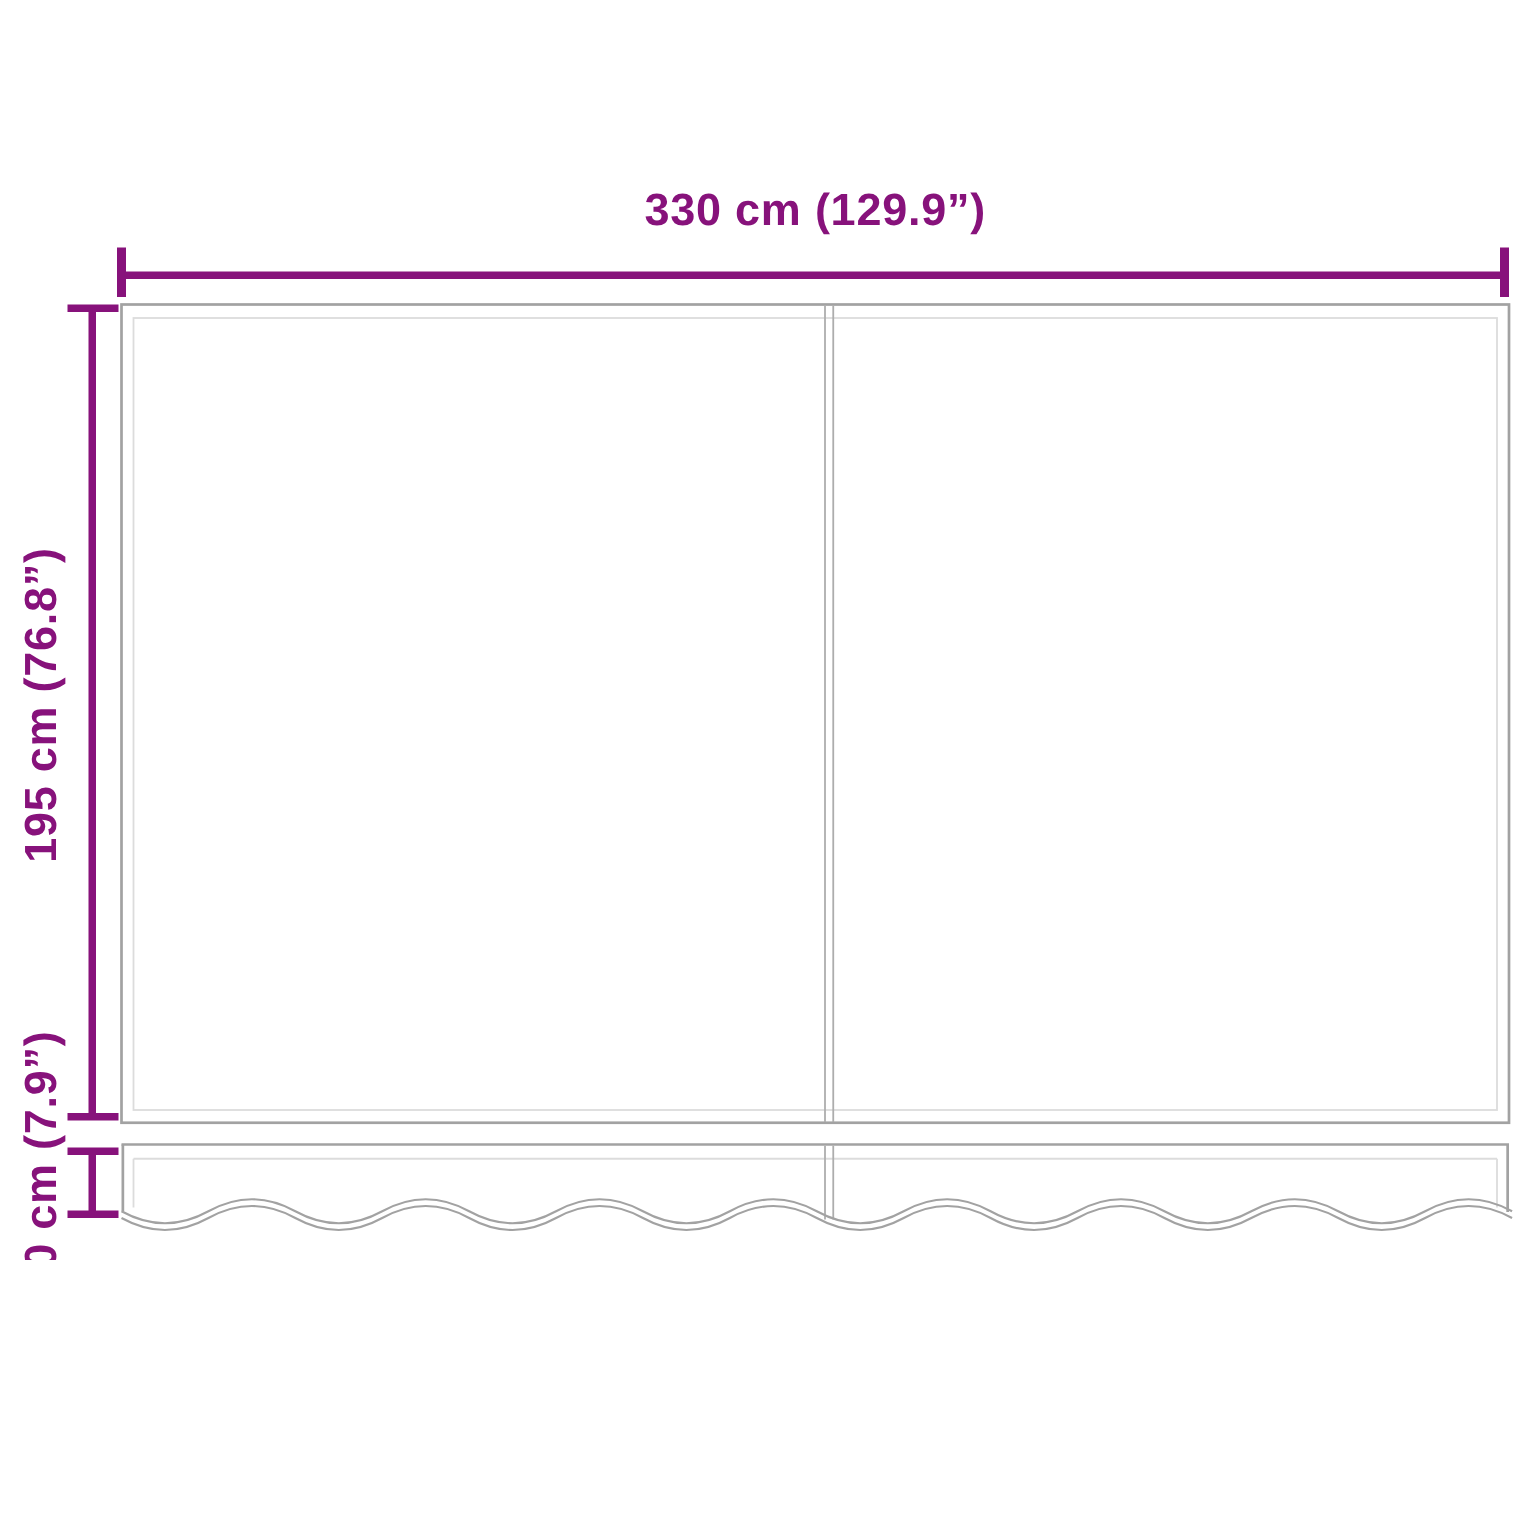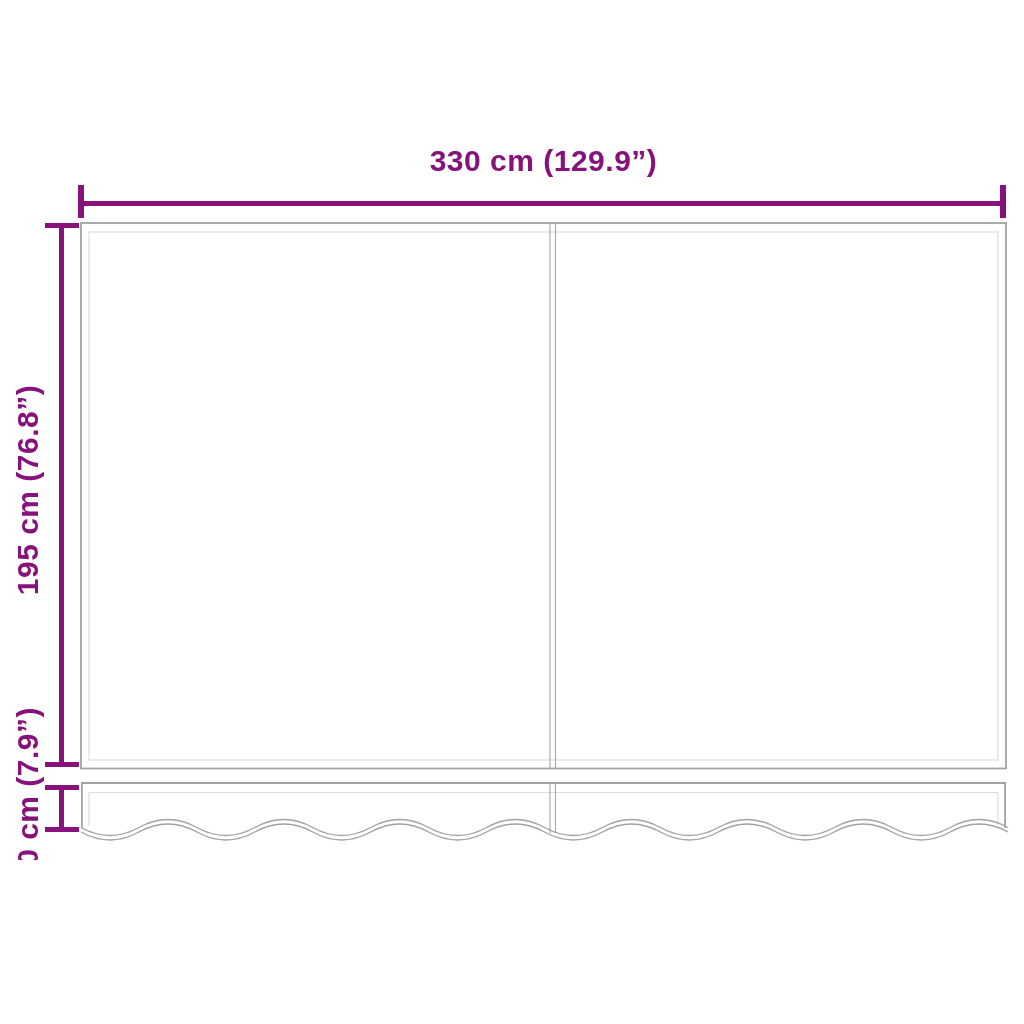--- a/index.html
+++ b/index.html
@@ -7,21 +7,20 @@
     padding: 0;
     background: #ffffff;
     font-family: "Liberation Sans", sans-serif;
   }
   .stage {
     position: relative;
     width: 1024px;
     height: 840px;
     background: var(--color-background, #ffffff);
     overflow: hidden;
-    margin-top: 20px;
   }
   .linework {
     position: absolute;
     left: 0;
     top: 0;
   }
   .dim {
     position: absolute;
     background: var(--color-accent, #87127B);
   }

